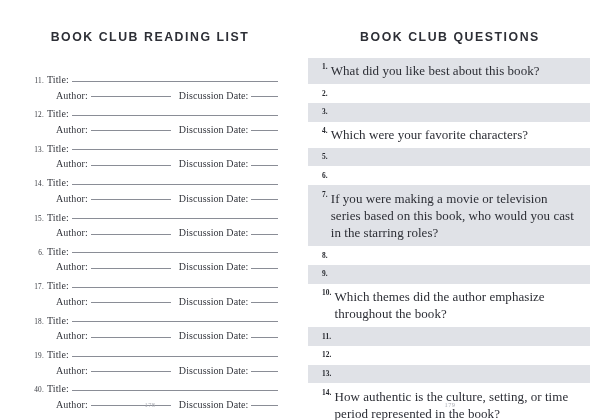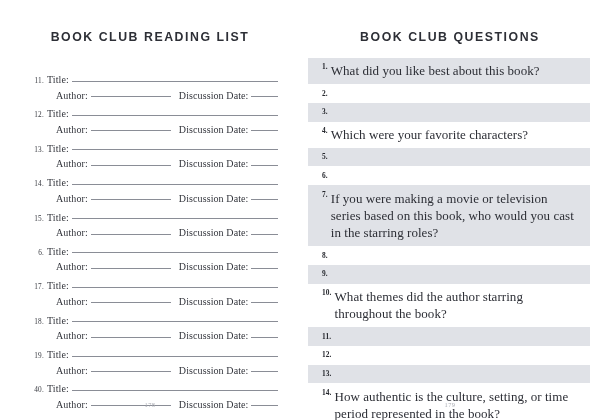--- a/index.html
+++ b/index.html
@@ -345,21 +345,21 @@
           <span class="q-text">If you were making a movie or television series based on this book, who would you cast in the starring roles?</span>
         </li>
         <li class="question">
           <span class="q-num">8.</span>
         </li>
         <li class="question shaded">
           <span class="q-num">9.</span>
         </li>
         <li class="question">
           <span class="q-num">10.</span>
-          <span class="q-text">What themes did the author starring throughout the book?</span>
+          <span class="q-text">Which themes did the author emphasize throughout the book?</span>
         </li>
         <li class="question shaded">
           <span class="q-num">11.</span>
         </li>
         <li class="question">
           <span class="q-num">12.</span>
         </li>
         <li class="question shaded">
           <span class="q-num">13.</span>
         </li>

